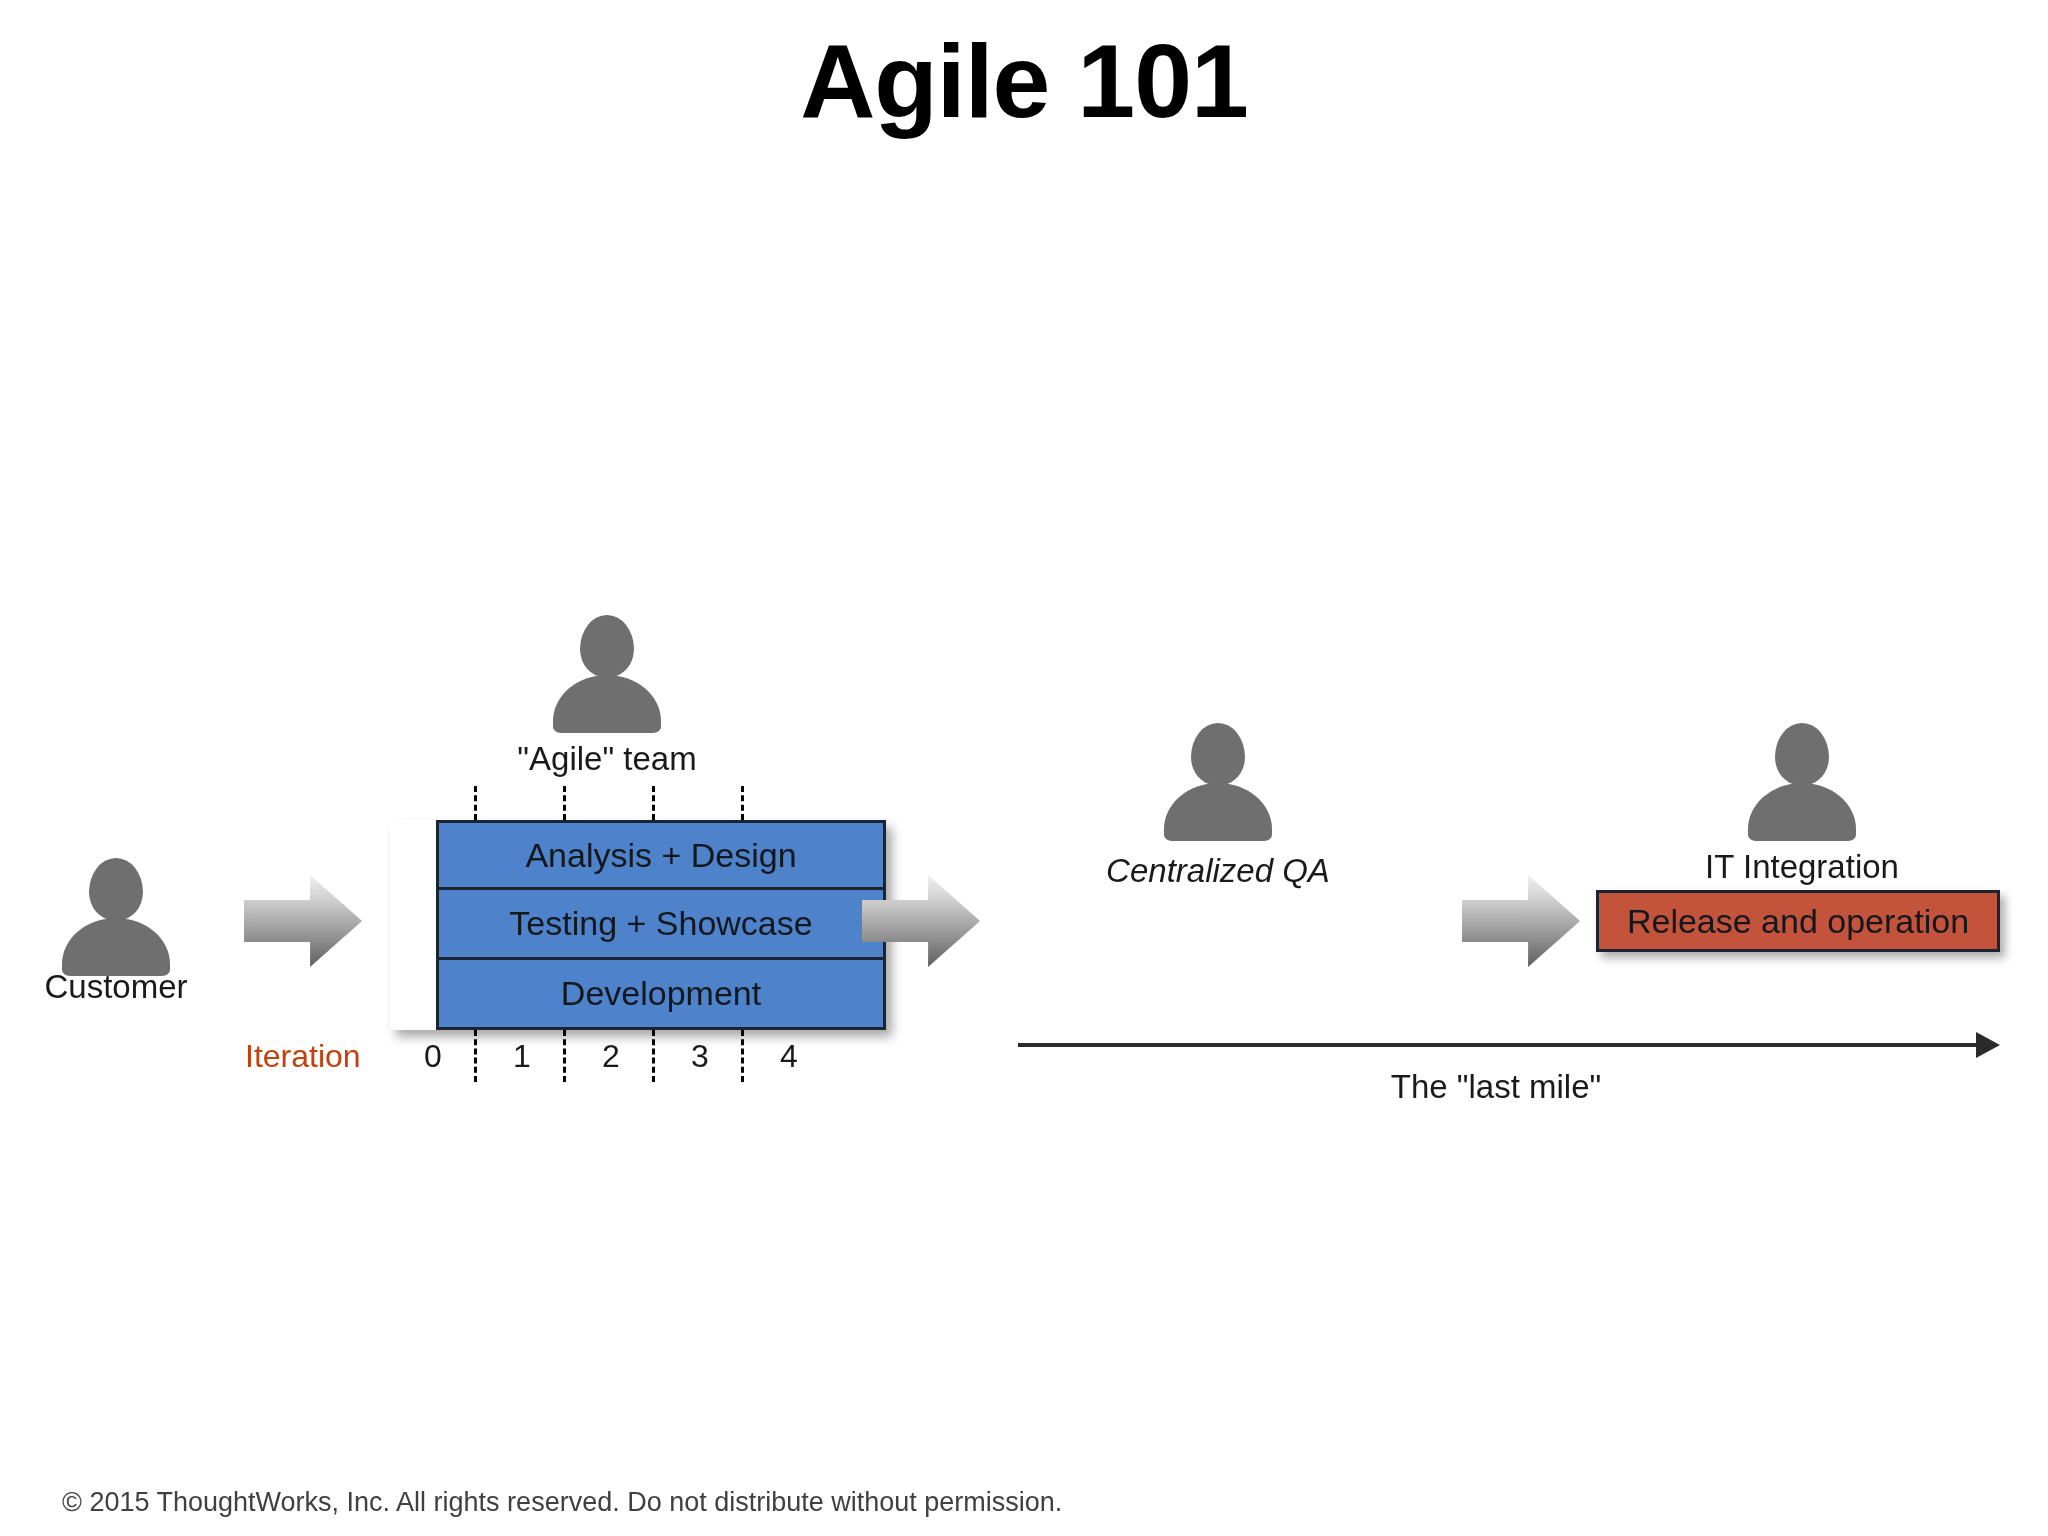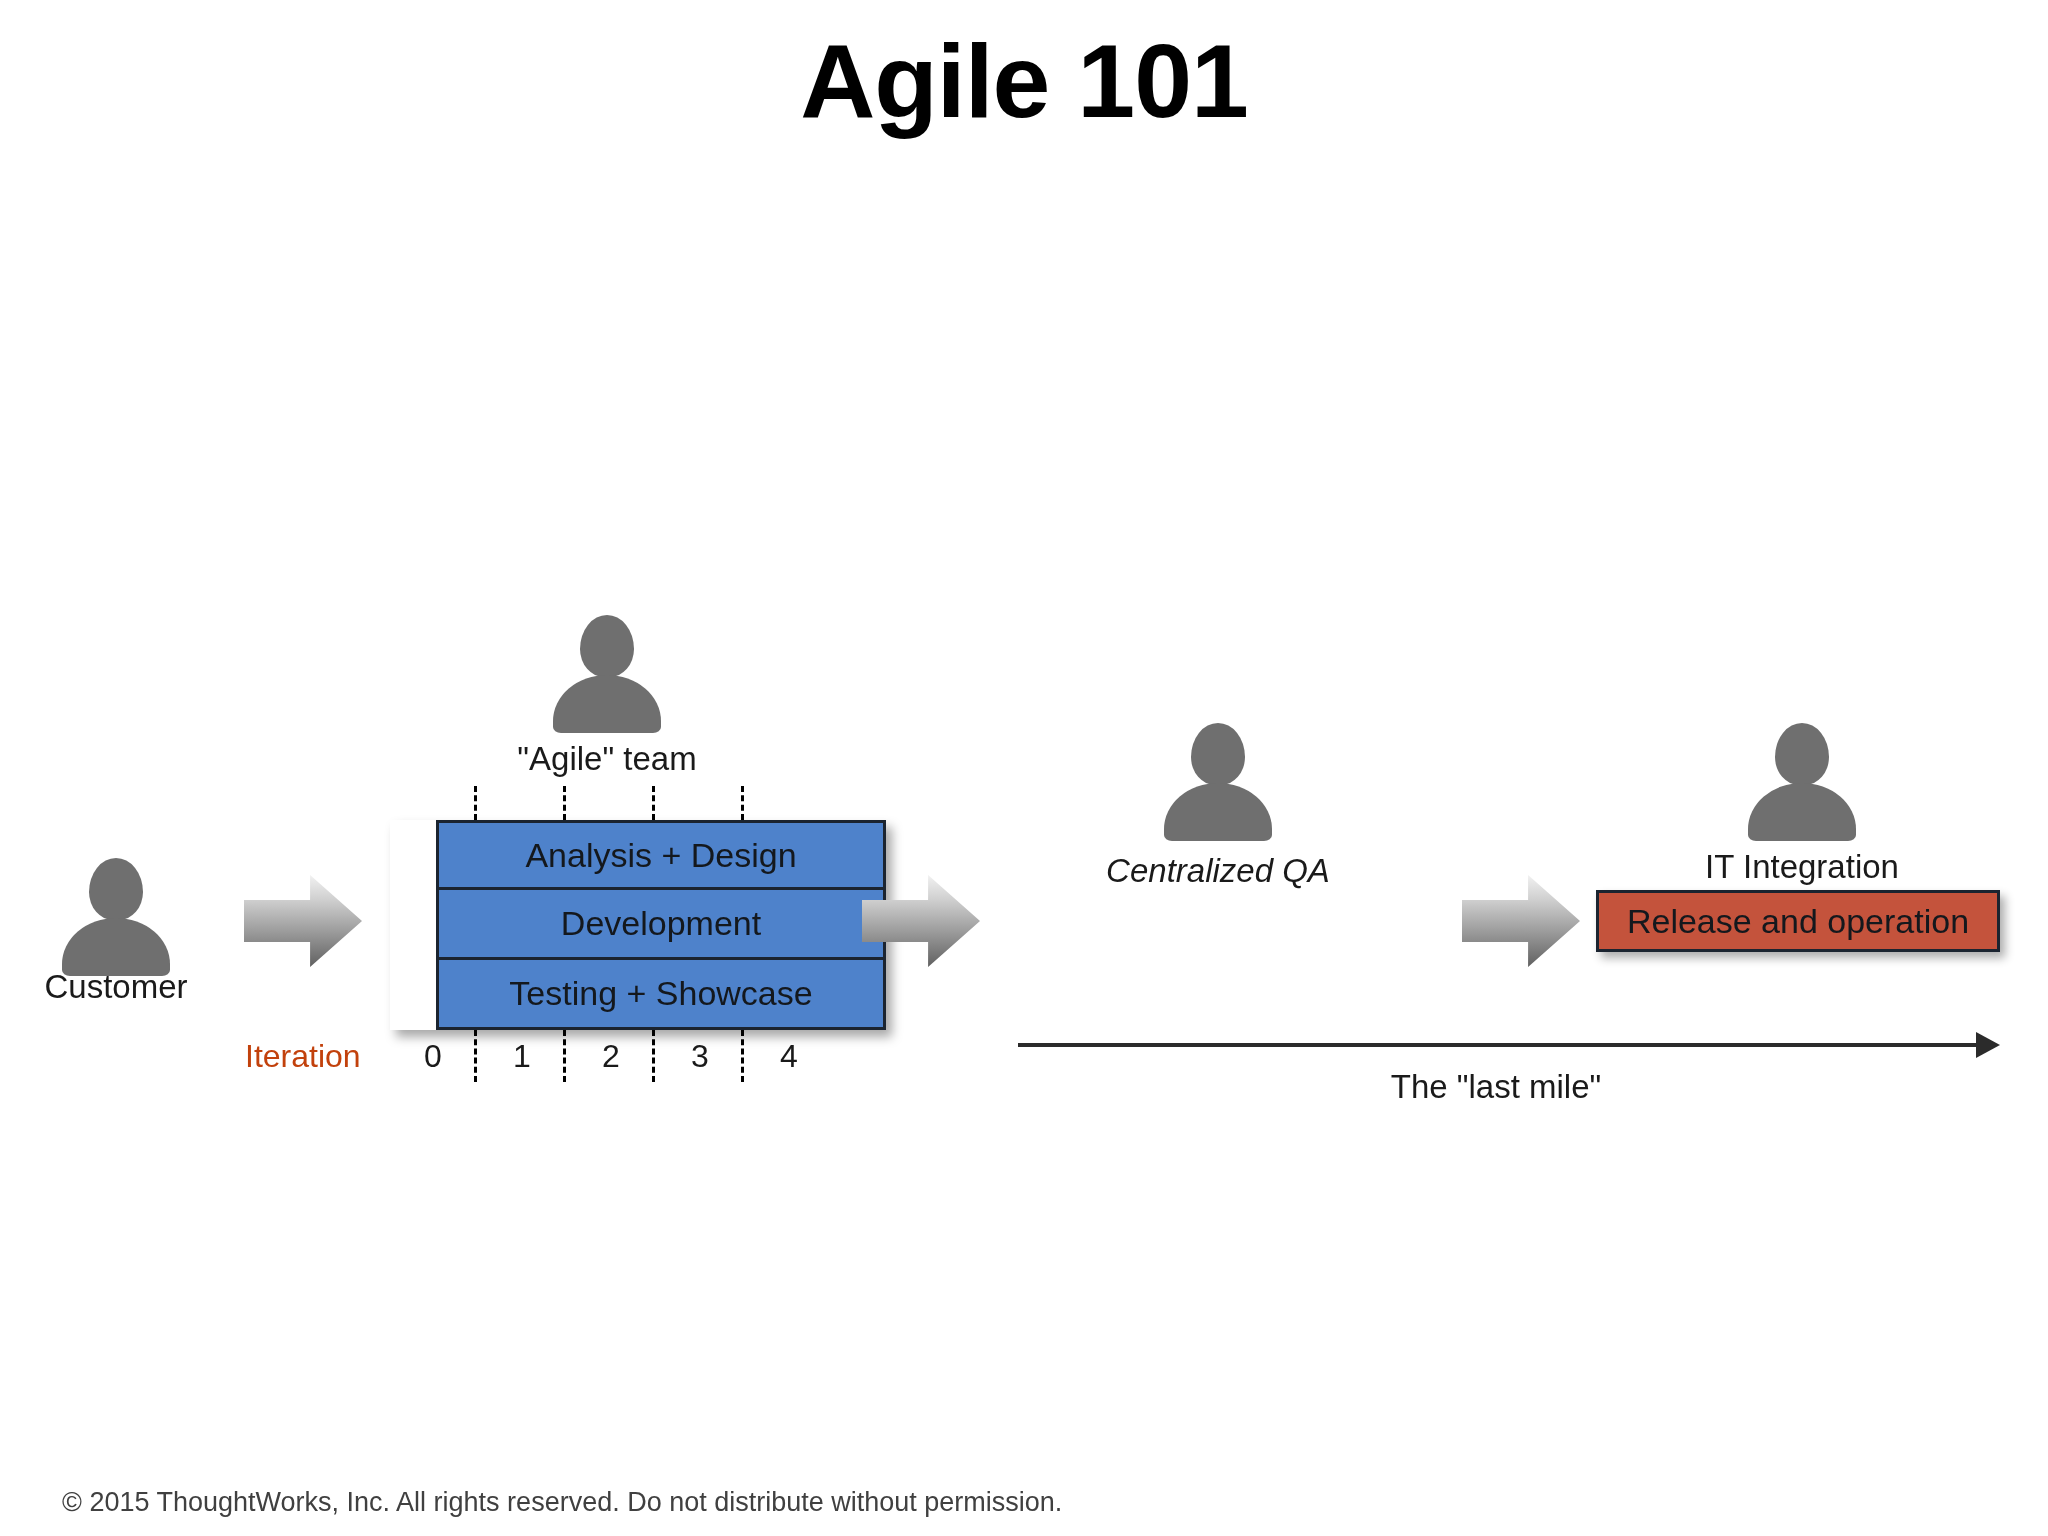--- a/index.html
+++ b/index.html
@@ -205,22 +205,22 @@
   </div>
   <div class="person-label" style="left:397px; top:740px;">"Agile" team</div>
 
   <div class="tick dashed" style="left:474px; top:786px; height:34px;"></div>
   <div class="tick dashed" style="left:563px; top:786px; height:34px;"></div>
   <div class="tick dashed" style="left:652px; top:786px; height:34px;"></div>
   <div class="tick dashed" style="left:741px; top:786px; height:34px;"></div>
 
   <div class="stack" style="left:390px; top:820px; width:450px;">
     <div class="box" style="height:70px; background:#4e82cb;">Analysis + Design</div>
+    <div class="box" style="height:70px; background:#4e82cb;">Testing + Showcase</div>
     <div class="box" style="height:70px; background:#4e82cb;">Development</div>
-    <div class="box" style="height:70px; background:#4e82cb;">Testing + Showcase</div>
   </div>
 
   <div class="iteration-label" style="left:245px; top:1038px;">Iteration</div>
 
   <div class="iteration-num" style="left:409px; top:1038px;">0</div>
   <div class="tick dashed" style="left:474px; top:1030px; height:52px;"></div>
 
   <div class="iteration-num" style="left:498px; top:1038px;">1</div>
   <div class="tick dashed" style="left:563px; top:1030px; height:52px;"></div>
 

